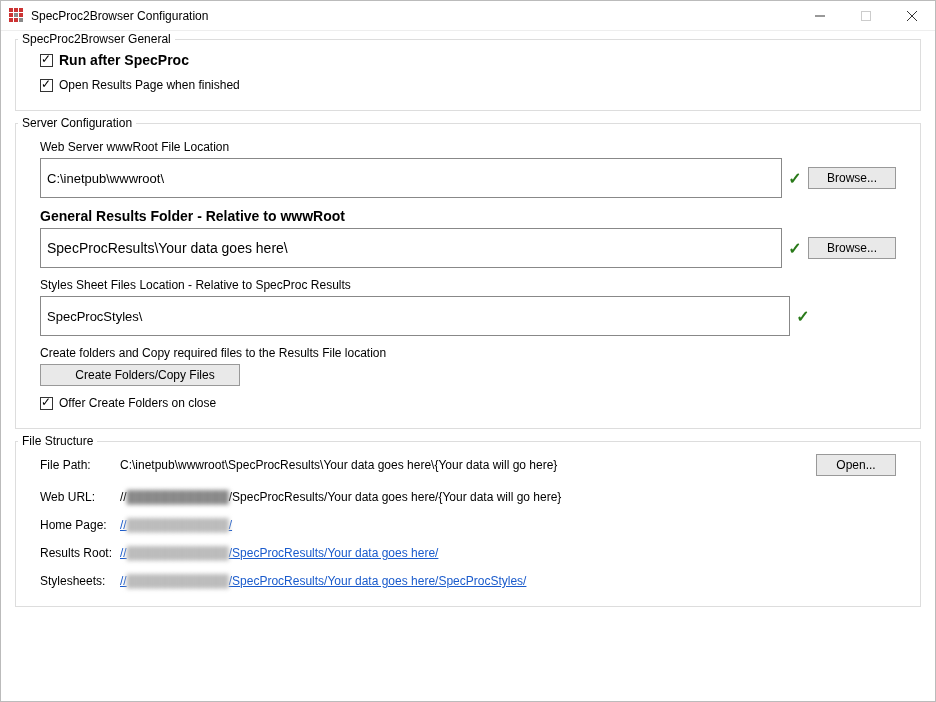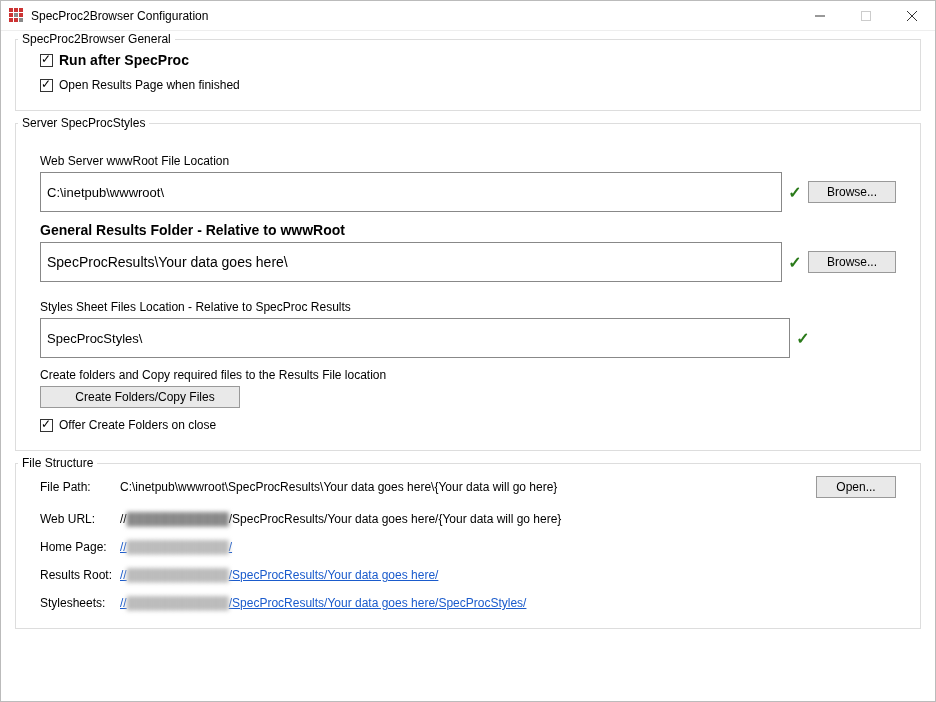--- a/index.html
+++ b/index.html
@@ -61,21 +61,21 @@
   display: inline-block;
 }
 .checkbox.checked::after {
   content: "✓";
   position: absolute;
   left: 0px; top: -3px;
   font-size: 12px;
   color: #000;
 }
 .bold { font-weight: bold; font-size: 14px; }
-.label-line { margin-top: 18px; margin-bottom: 4px; }
+.label-line { margin-top: 4px; margin-bottom: 4px; }
 .input-row { display: flex; align-items: center; margin-bottom: 10px; }
 .text-input {
   flex: 1;
   border: 1px solid #888;
   padding: 19px 6px;
   font-size: 13px;
   height: 22px;
   background: #fff;
 }
 .check-icon {
@@ -156,21 +156,21 @@
       <span class="checkbox checked"></span>
       <span class="bold">Run after SpecProc</span>
     </div>
     <div class="row">
       <span class="checkbox checked"></span>
       <span>Open Results Page when finished</span>
     </div>
   </div>
 
   <div class="fieldset">
-    <div class="legend">Server SpecProcStyles</div>
+    <div class="legend">Server Configuration</div>
 
     <div class="label-line">Web Server wwwRoot File Location</div>
     <div class="input-row">
       <input class="text-input" value="C:\inetpub\wwwroot\" style="">
       <span class="check-icon">✓</span>
       <button class="btn">Browse...</button>
     </div>
 
     <div class="section-label bold">General Results Folder - Relative to wwwRoot</div>
     <div class="input-row">

